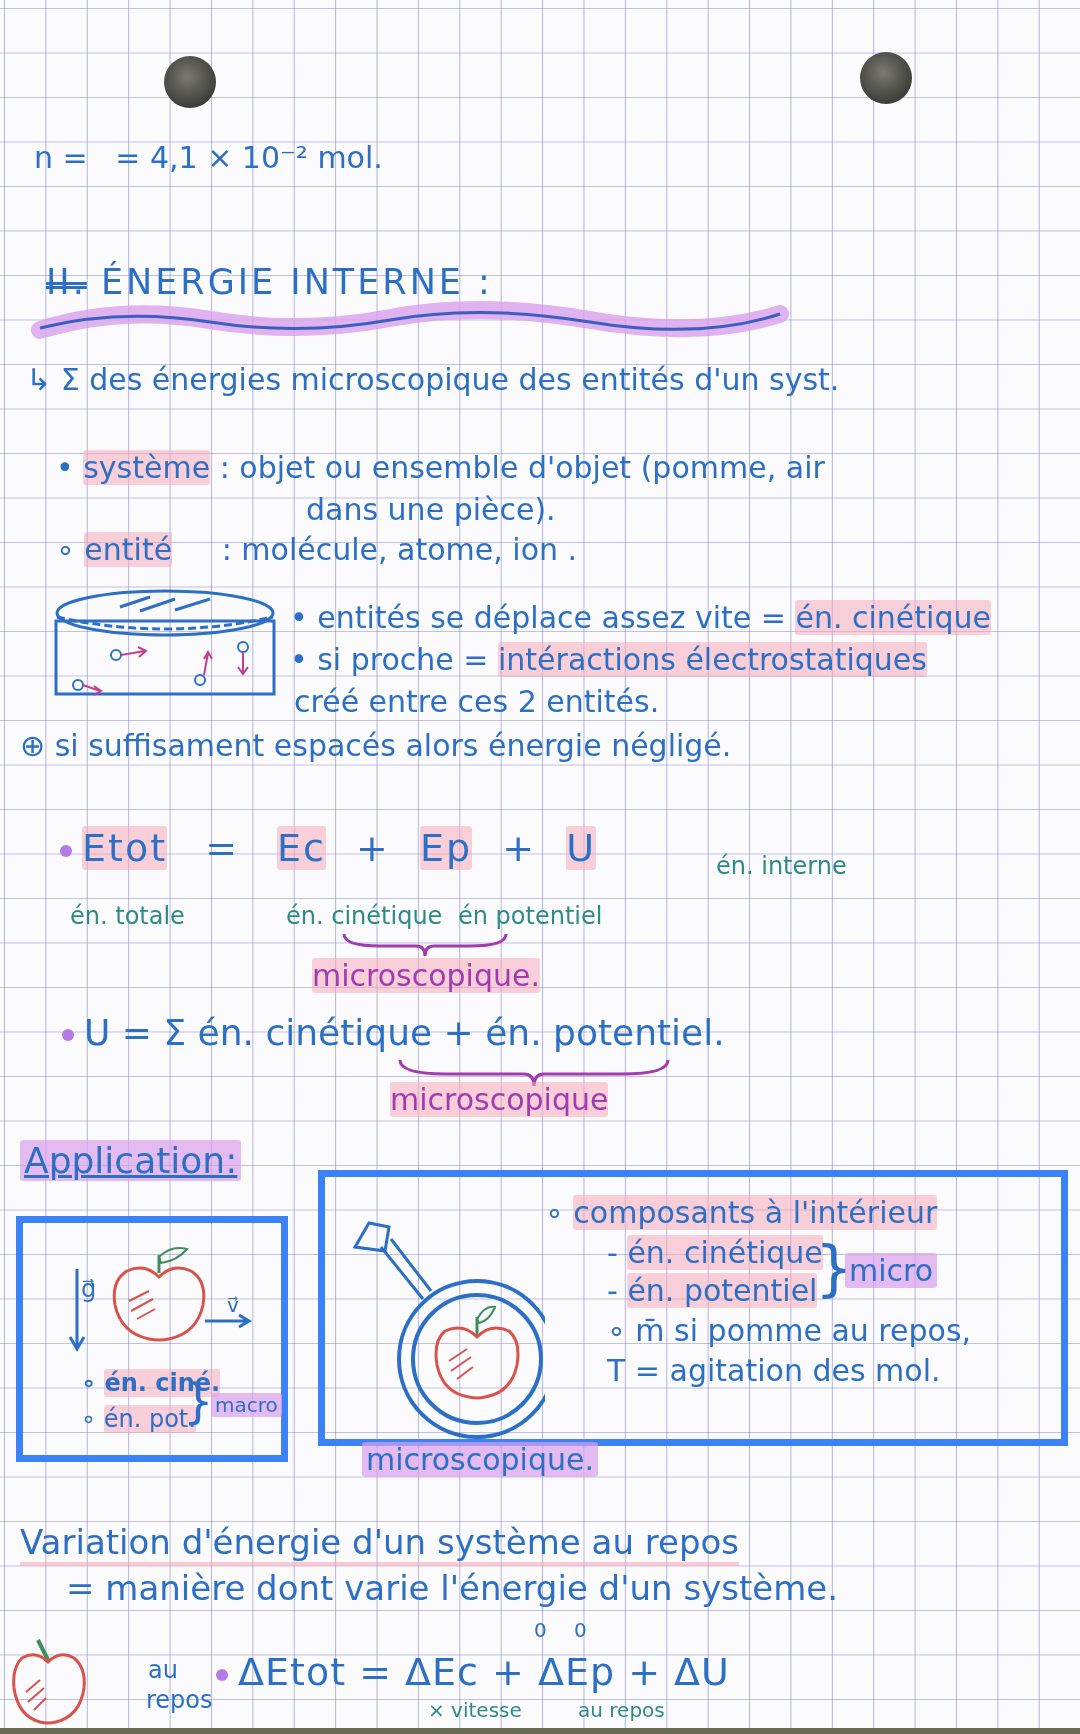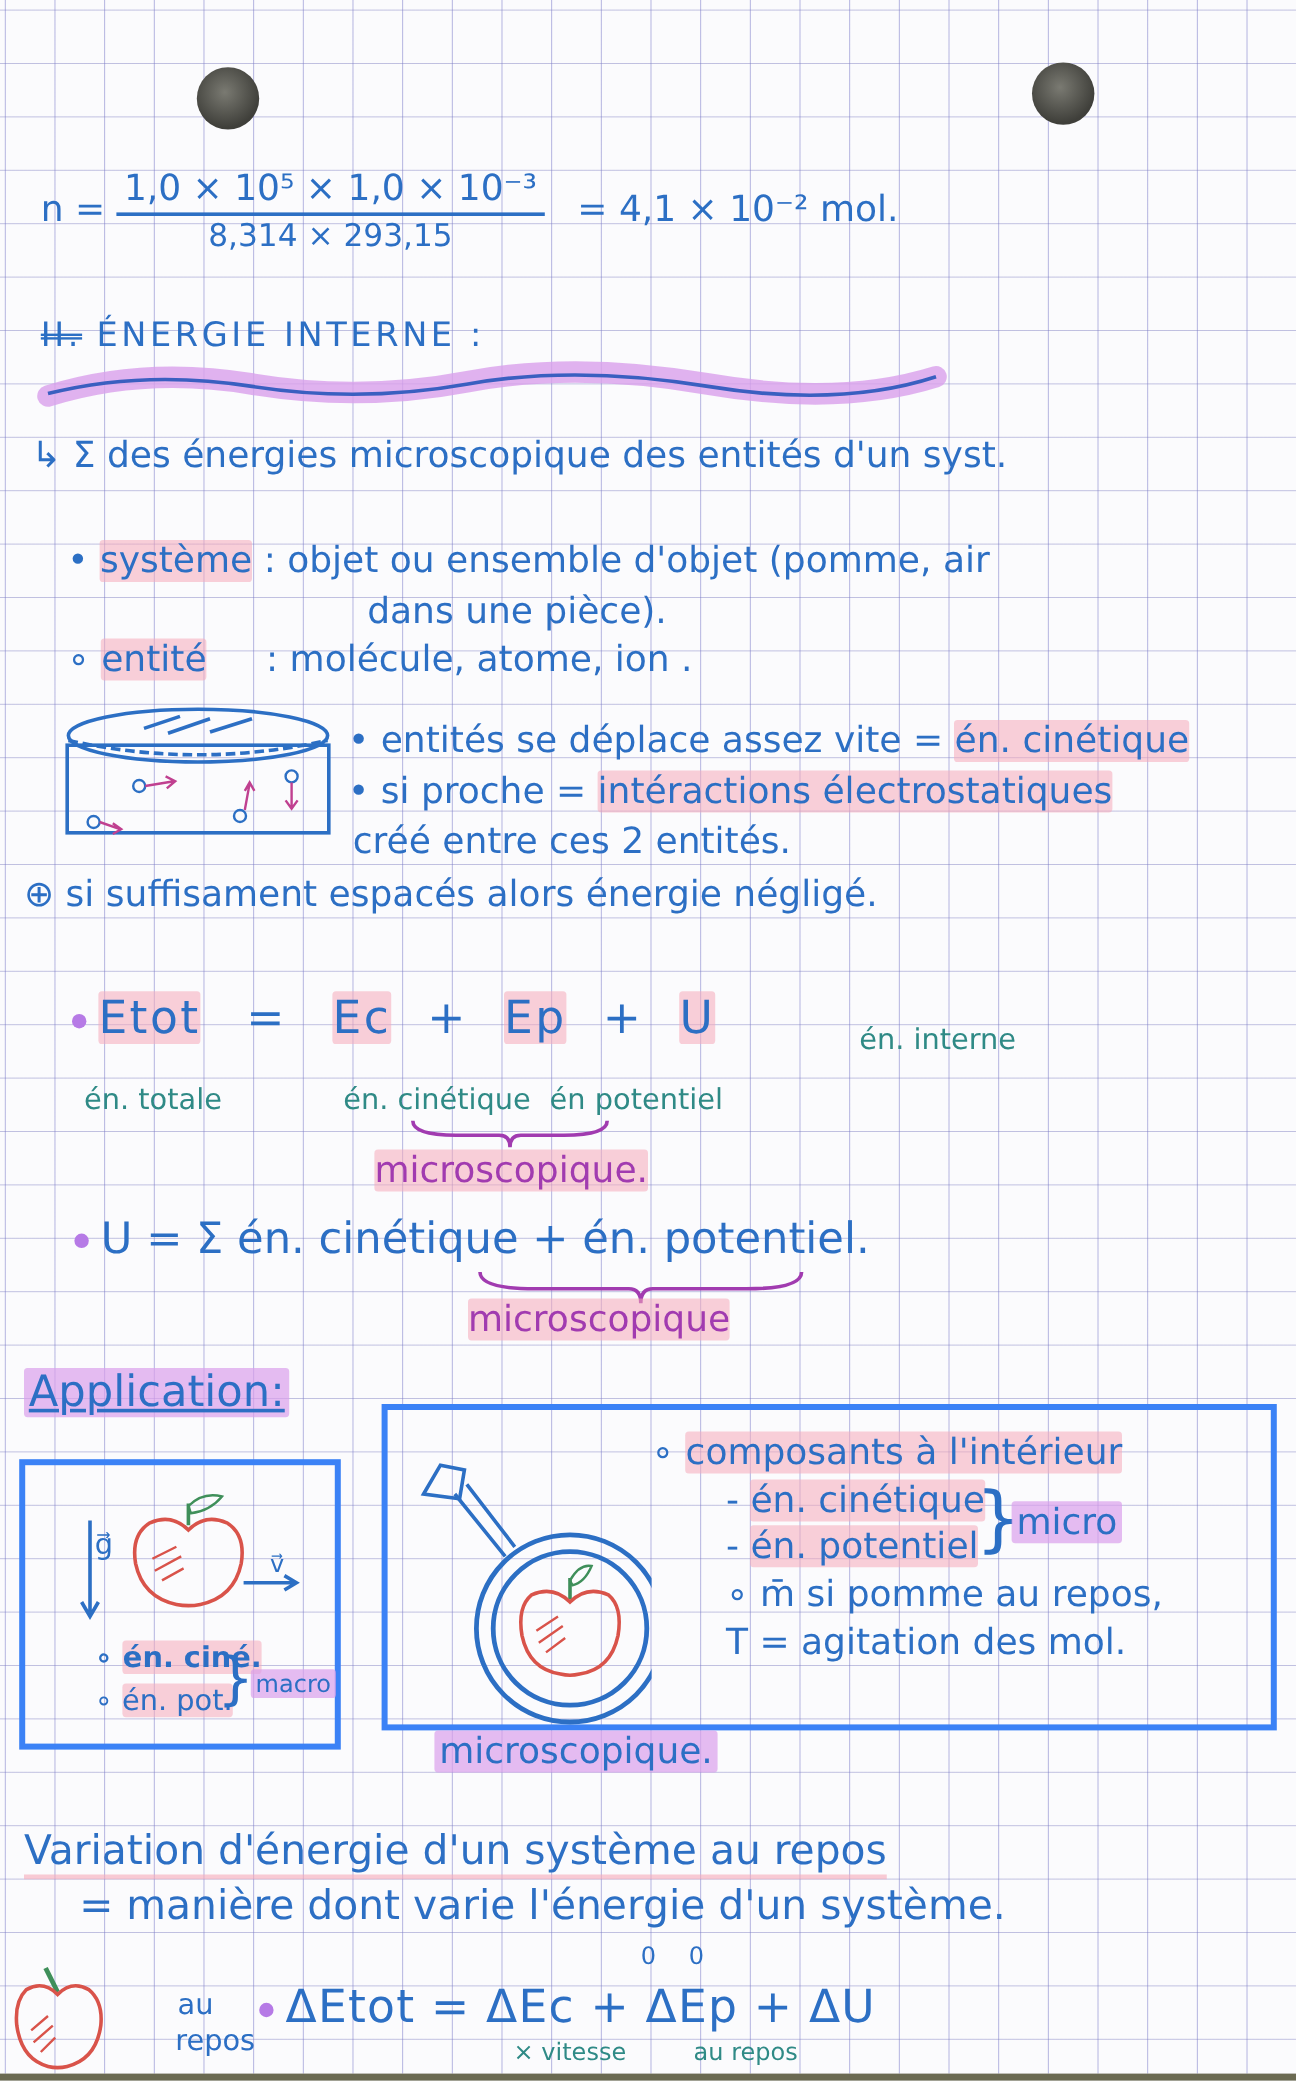--- a/index.html
+++ b/index.html
@@ -26,44 +26,40 @@
     background: radial-gradient(circle at 45% 40%, #7a7a72, #3f3f3a 70%);
   }
   .ink { color: #2c6fc4; position: absolute; white-space: nowrap; font-family: "DejaVu Sans", sans-serif; }
   .ink2 { color: #2f8a86; position: absolute; white-space: nowrap; font-family: "DejaVu Sans", sans-serif; }
   .purple { color: #a13bb0; position: absolute; white-space: nowrap; font-family: "DejaVu Sans", sans-serif; }
   .hl-pink { background: rgba(246,170,185,0.55); border-radius: 3px; padding: 0 0; }
   .hl-purple { background: rgba(218,160,235,0.7); border-radius: 3px; padding: 0 4px; }
   .t-md { font-size: 30px; }
   .t-sm { font-size: 24px; margin-left: 48px; }
   .t-xs { font-size: 20px; }
-  .box { position: absolute; border: 5px solid #3b82f6; }
+  .box { position: absolute; border: 7px solid #3b82f6; }
   .dot { display: inline-block; width: 12px; height: 12px; border-radius: 50%; background: #b67ae6; margin-right: 10px; vertical-align: middle; }
   .frac { display: inline-flex; flex-direction: column; align-items: center; vertical-align: middle; }
   .frac .num { border-bottom: 3px solid #2c6fc4; padding: 0 6px 2px; }
   .frac .den { padding-top: 2px; font-size: 26px; }
 </style>
 </head>
 <body>
 
 <div class="paper"></div>
 <div class="bottom-edge"></div>
 <div class="hole" style="left:164px; top:56px;"></div>
 <div class="hole" style="left:860px; top:52px;"></div>
 
 <div class="ink t-md" style="left:34px; top:140px;">
   <span>n =</span>
-  <span class="frac">
-    <span class="num">1,0 × 10⁵ × 1,0 × 10⁻³</span>
-    <span class="den">8,314 × 293,15</span>
-  </span>
   <span style="margin-left:18px;">= 4,1 × 10⁻² mol.</span>
 </div>
 
-<div class="ink" style="left:34px; top:262px; font-size:28px; letter-spacing:3px;">
+<div class="ink" style="left:46px; top:262px; font-size:35px; letter-spacing:3px;">
   <span style="text-decoration: line-through double #2c6fc4;">II.</span>
   <span>ÉNERGIE INTERNE :</span>
 </div>
 <svg style="position:absolute; left:30px; top:300px;" width="760" height="40">
   <path d="M10 30 Q 90 5 180 20 T 360 18 T 560 20 T 750 14" stroke="rgba(218,160,235,0.8)" stroke-width="18" fill="none" stroke-linecap="round"></path>
   <path d="M10 28 Q 90 8 180 22 T 360 20 T 560 22 T 750 14" stroke="#3a5fc0" stroke-width="3" fill="none"></path>
 </svg>
 
 <div class="ink t-md" style="left:26px; top:362px;">↳ Σ des énergies microscopique des entités d'un syst.</div>
 

